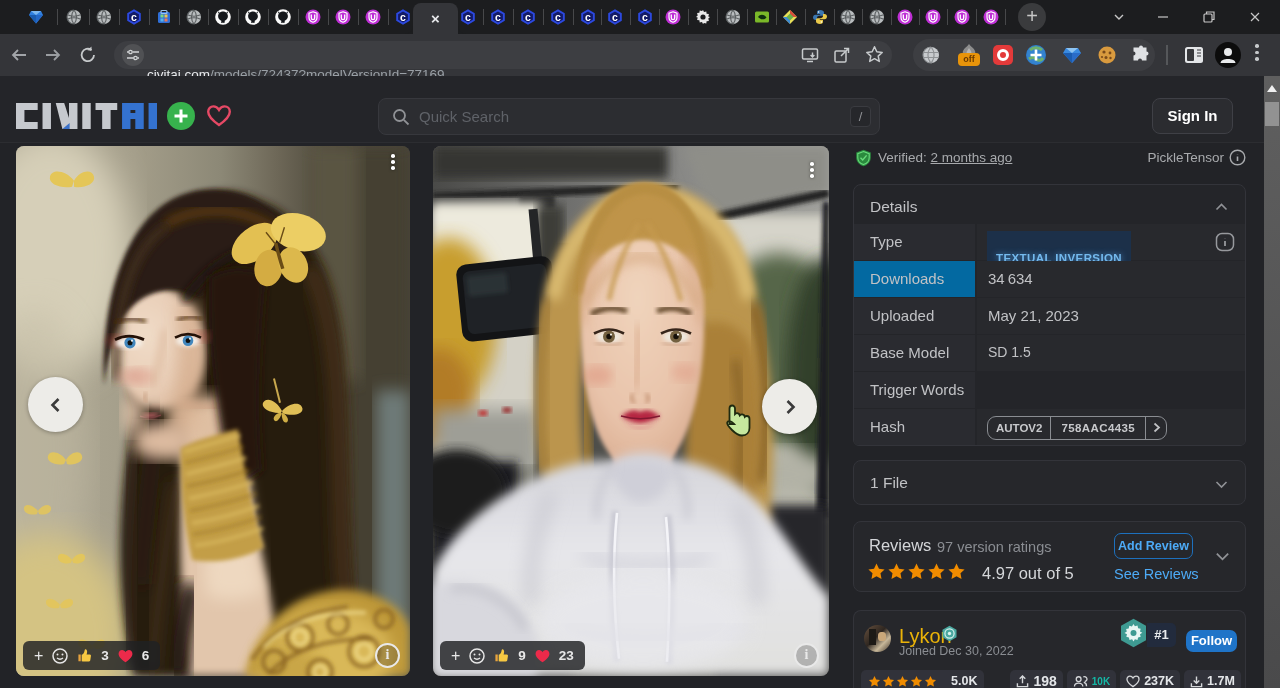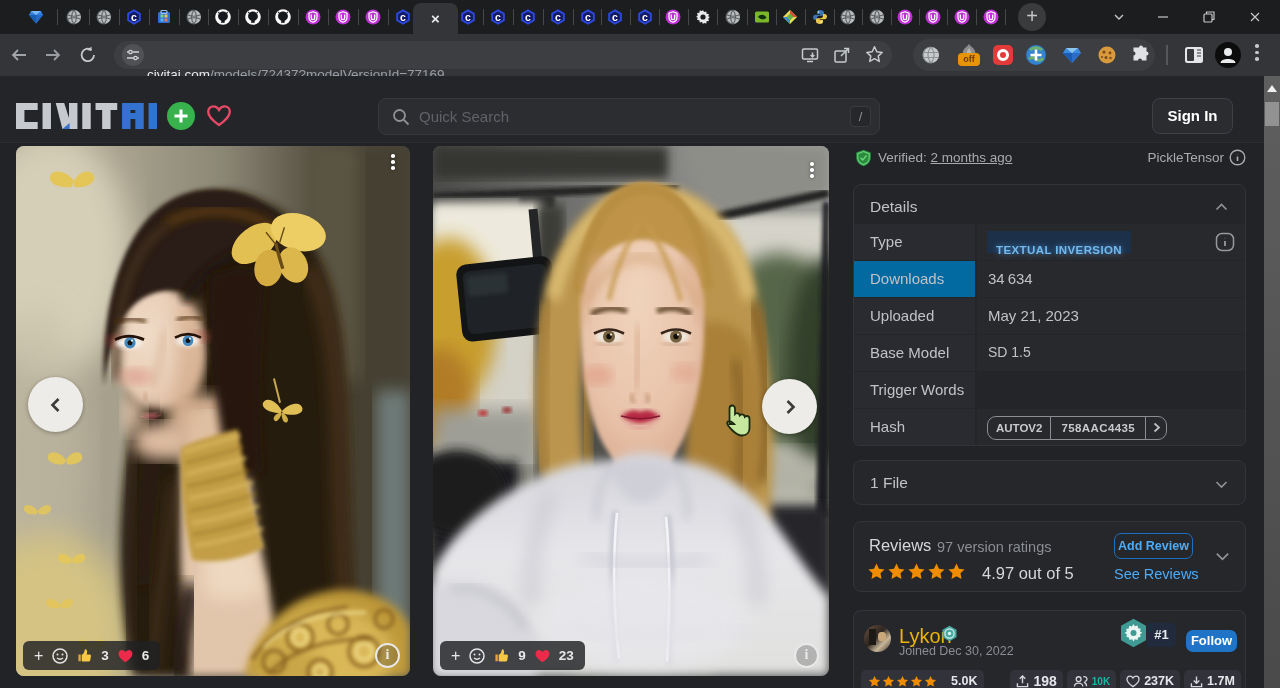--- a/index.html
+++ b/index.html
@@ -702,21 +702,21 @@
 </div>
 <div class="abs" style="left:853px;top:184px;width:393px;height:262px;background:#242529;border:1px solid #33343a;border-radius:8px 8px 6px 6px;overflow:hidden">
 <div class="abs" style="left:16px;top:13px;font-size:15.5px;color:#c1c2c5">Details</div>
 <svg class="abs" style="right:16px;top:15px" width="15" height="15" viewBox="0 0 15 15">
         <path d="M2.5 9.5 L7.5 4.5 L12.5 9.5" stroke="#909296" stroke-width="1.6" fill="none"></path>
       </svg>
 <div class="abs" style="left:0;top:39px;width:121px;height:36px;background:#2a2b30">
         <span class="abs" style="left:16px;top:9px;font-size:15px;color:#c1c2c5">Type</span>
       </div>
 <div class="abs" style="left:123px;top:39px;width:270px;height:36px;background:#28292d">
-        <div class="abs" style="left:10px;top:7px;height:22px;padding:8px 9px;background:#1c3049;border-radius:0;color:#74b9ed;font-size:11.5px;font-weight:bold;letter-spacing:0.4px;line-height:22px;text-shadow:0 0 6px rgba(90,170,240,0.8)">TEXTUAL INVERSION</div>
+        <div class="abs" style="left:10px;top:7px;height:22px;padding:16px 9px;background:#1c3049;border-radius:0;color:#74b9ed;font-size:11.5px;font-weight:bold;letter-spacing:0.4px;line-height:22px;text-shadow:0 0 6px rgba(90,170,240,0.8)">TEXTUAL INVERSION</div>
         <svg class="abs" style="right:12px;top:8px" width="20" height="20" viewBox="0 0 20 20">
           <rect x="1.5" y="1.5" width="17" height="17" rx="5.5" fill="none" stroke="#97999d" stroke-width="1.5"></rect>
           <path d="M10 6 L10 6.3 M10 9 L10 14" stroke="#97999d" stroke-width="1.8"></path>
         </svg>
       </div>
 <div class="abs" style="left:0;top:76px;width:121px;height:36px;background:#0369a1">
         <span class="abs" style="left:16px;top:9px;font-size:15px;color:#c1c2c5">Downloads</span>
       </div>
 <div class="abs" style="left:123px;top:76px;width:270px;height:36px;background:#28292d">
         <span class="abs" style="left:11px;top:9px;font-size:15px;color:#c1c2c5">34 634</span>

